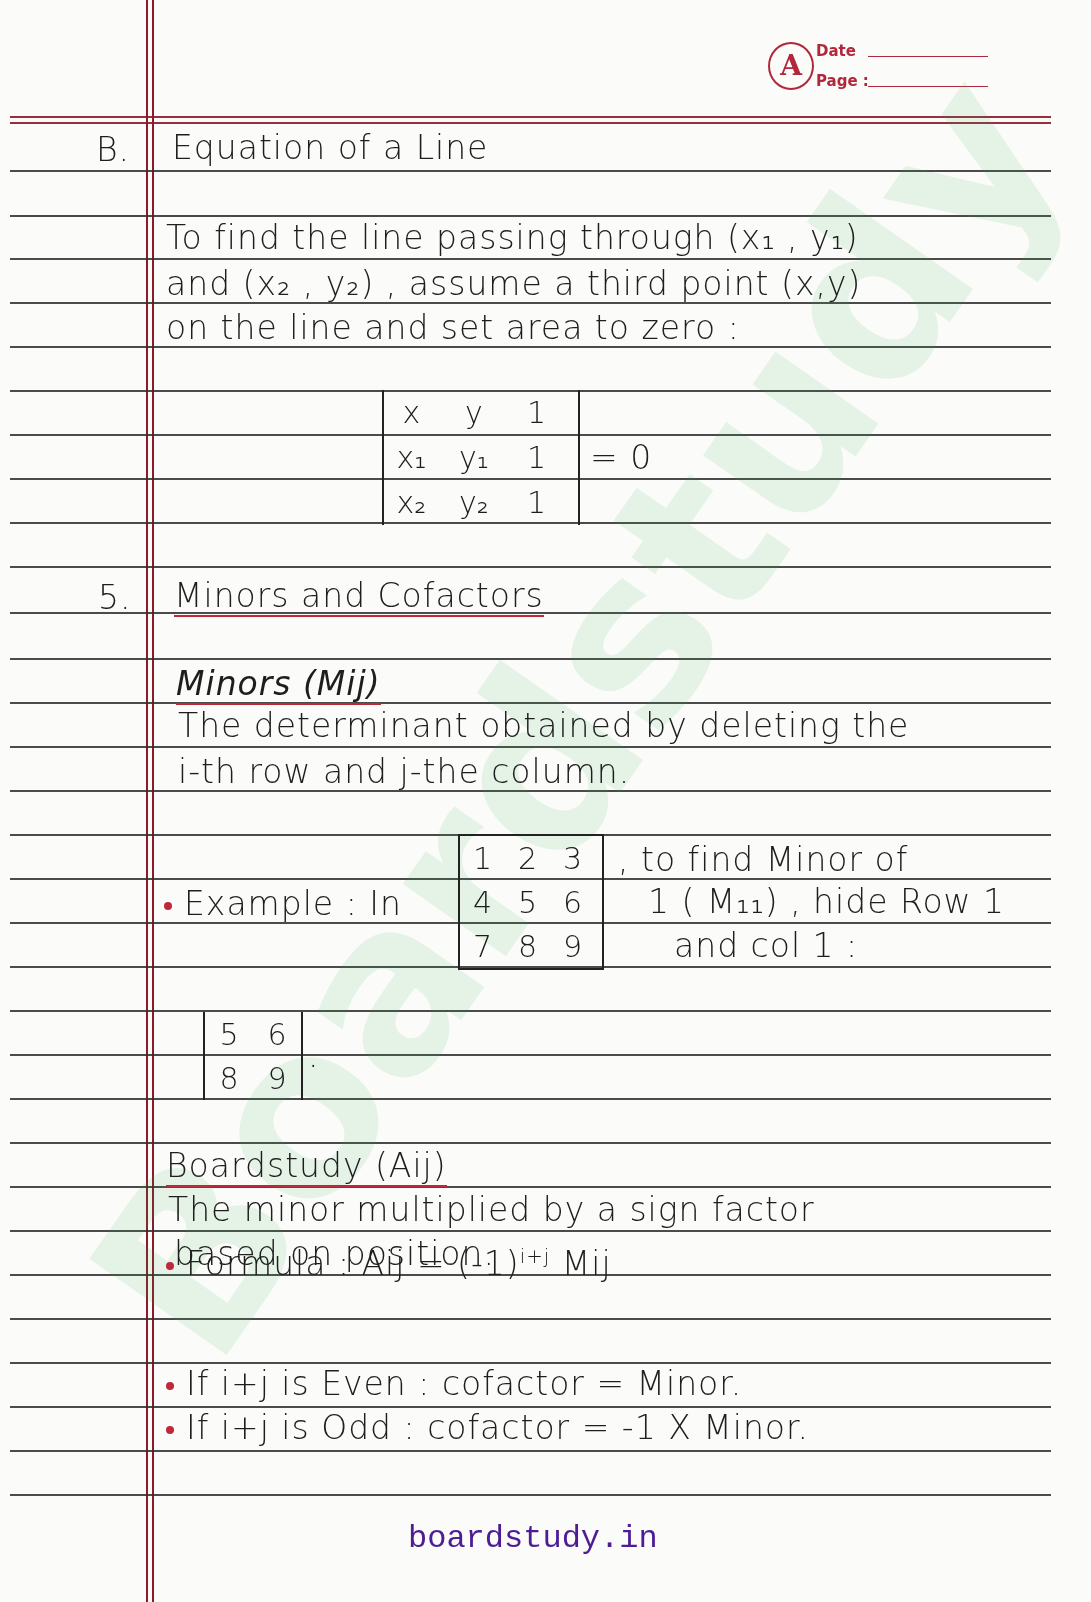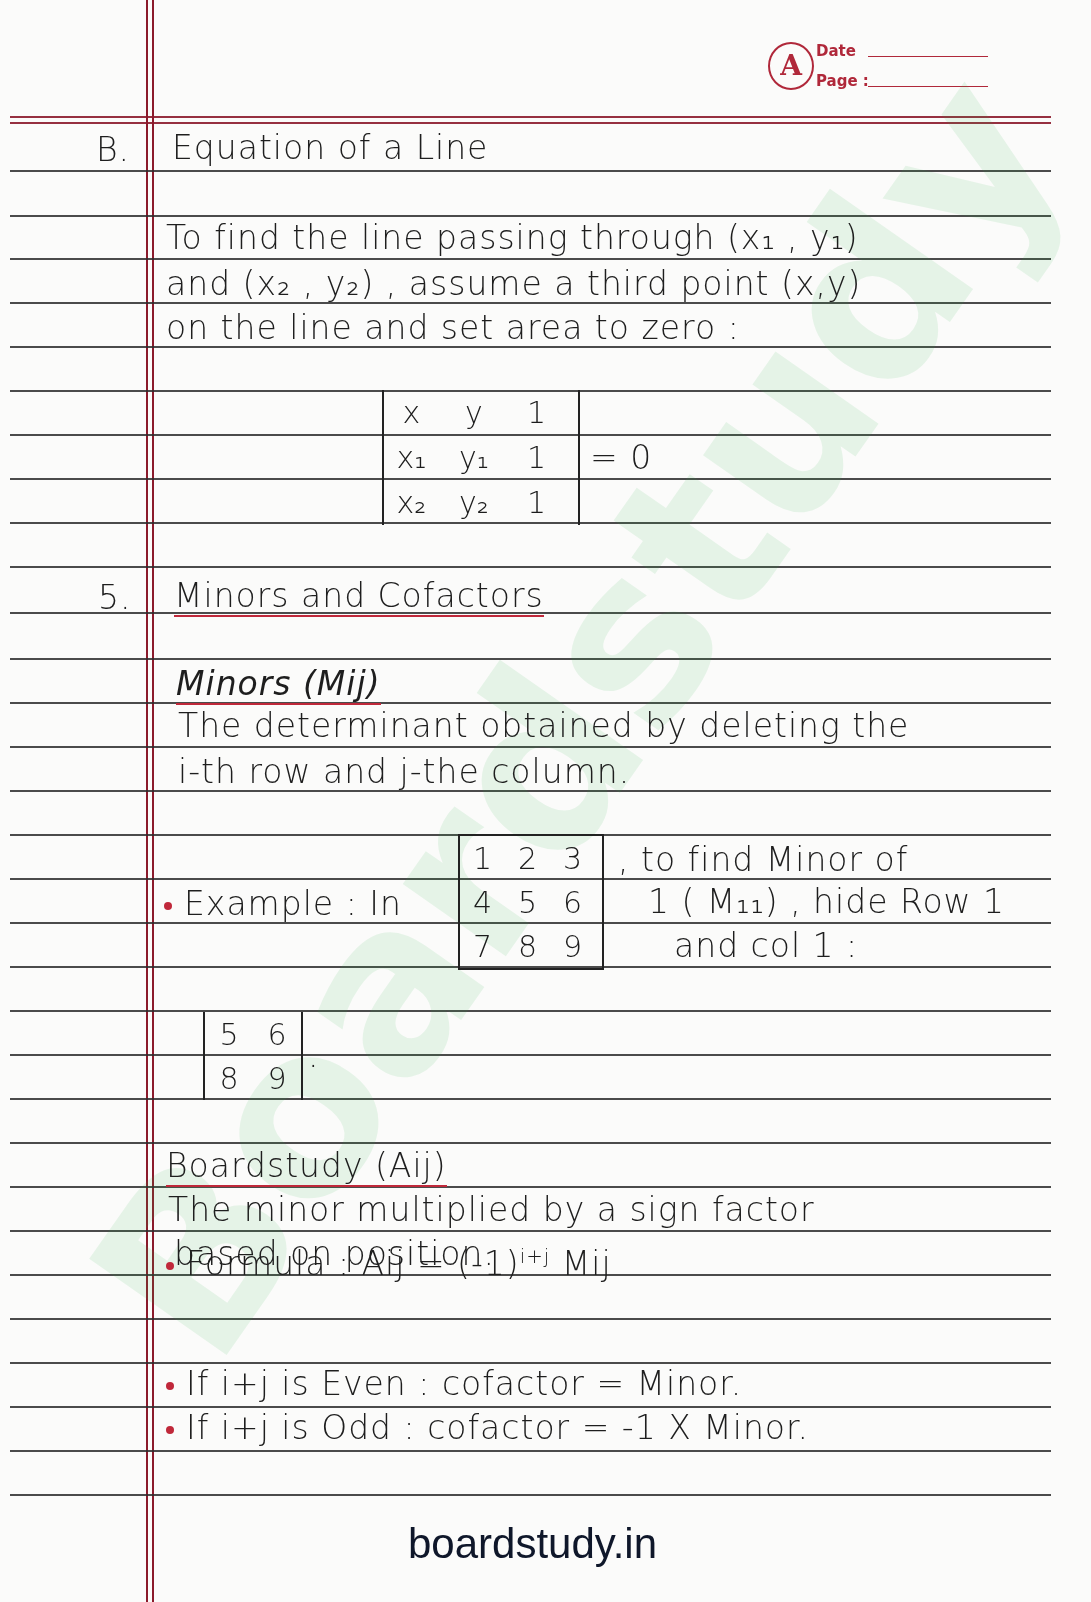--- a/index.html
+++ b/index.html
@@ -12,21 +12,21 @@
   .stamp{position:absolute;left:768px;top:40px;width:260px;height:60px;color:#b0283a;font-size:15px;font-weight:bold;}
   .stamp .logo{position:absolute;left:0;top:2px;width:42px;height:44px;border:2px solid #b0283a;border-radius:50%;text-align:center;font-size:28px;line-height:44px;font-family:"DejaVu Serif",serif;}
   .stamp .lbl{position:absolute;left:48px;text-align:center;}
   .stamp .ln{position:absolute;height:1px;background:#b0283a;}
   .det{position:absolute;border-left:2px solid #222;border-right:2px solid #222;}
   .det .row{display:flex;height:45px;align-items:center;}
   .det .cell{font-size:30px;font-weight:300;text-align:center;}
   .matrix{position:absolute;border:2px solid #222;}
   .bullet{display:inline-block;width:8px;height:8px;border-radius:50%;background:#c0283a;margin-right:12px;vertical-align:middle;}
   .watermark{position:absolute;left:40px;top:700px;font-size:230px;font-weight:bold;color:#2db24a;opacity:.10;transform:rotate(-55deg);transform-origin:left top;white-space:nowrap;top:1250px;}
-  .footer{position:absolute;left:408px;top:1520px;font-size:42px;color:#0f172a;font-family:Liberation Sans, sans-serif;} sup{font-size:60%;}
+  .footer{position:absolute;left:408px;top:1520px;font-size:32px;color:#4c1d95;font-family:Liberation Mono, monospace;} sup{font-size:60%;}
 </style>
 </head>
 <body>
 
 <div class="margin-line" style="left:146px;"></div>
 <div class="margin-line" style="left:152px;"></div>
 
 <div class="rule top" style="top:116px;"></div>
 <div class="rule top" style="top:122px;"></div>
 

